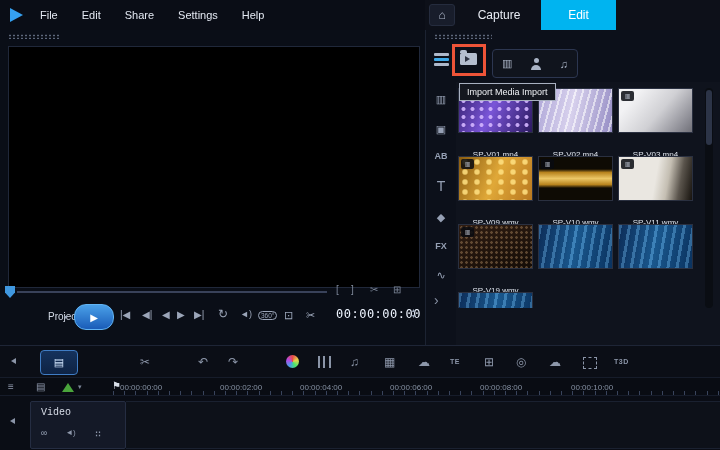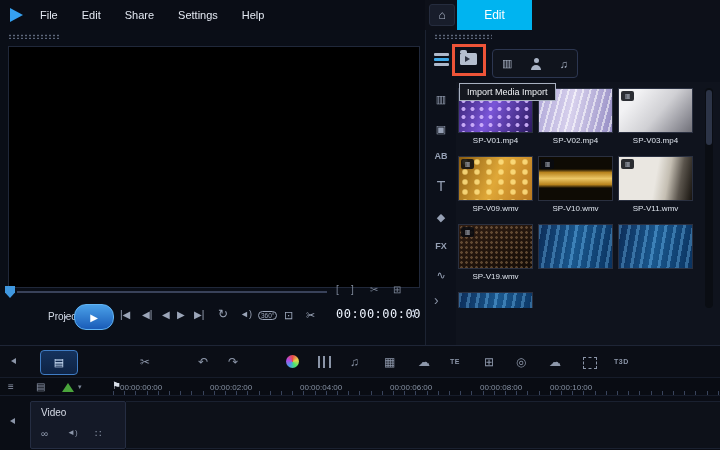--- a/index.html
+++ b/index.html
@@ -51,21 +51,21 @@
   .tooltip{position:absolute;left:33px;top:53px;z-index:9;background:#14171f;border:1px solid #a8b0c0;
            color:#f0f2f6;font-size:9px;padding:3px 7px;white-space:nowrap;}
   .nav{position:absolute;left:0;width:30px;text-align:center;color:#96a0b4;font-size:11px;}
   .nav.txt{font-size:9px;font-weight:bold;}
   .nav.big{font-size:14px;}
   .thumbs{position:absolute;left:32px;top:58px;width:242px;height:220px;overflow:hidden;
           display:grid;grid-template-columns:repeat(3,75px);column-gap:5px;grid-auto-rows:68px;}
   .thumb{position:relative;width:75px;height:45px;border:1px solid #2a3040;box-sizing:border-box;}
   .badge{position:absolute;top:2px;left:2px;width:13px;height:10px;background:rgba(8,10,16,.85);border-radius:2px;
          color:#cdd5e4;font-size:6px;line-height:10px;text-align:center;}
-  .tlabel{height:13px;font-size:8px;color:#dde3ec;text-align:center;padding-top:3px;white-space:nowrap;overflow:hidden;}
+  .tlabel{height:13px;font-size:8px;color:#dde3ec;text-align:center;padding-top:17px;white-space:nowrap;overflow:hidden;}
   .vscroll{position:absolute;right:8px;top:58px;width:8px;height:220px;background:#0a0d13;border-radius:4px;}
   .vthumb{position:absolute;left:1px;top:2px;width:6px;height:55px;background:#2c3447;border-radius:3px;}
   .expand{position:absolute;left:8px;top:262px;font-size:14px;color:#8a93a5;}
   
   .toolbar{position:absolute;left:0;top:345px;width:720px;height:32px;background:#0b0e16;border-top:1px solid #1e2536;}
   .tbi{position:absolute;top:9px;font-size:12px;color:#8d97aa;}
   .tb-text{font-size:7px;font-weight:bold;top:12px;letter-spacing:0.5px;}
   .cam-icon{position:relative;width:13px;height:9px;background:#8b95a8;border-radius:2px;}
   .cam-icon::after{content:'';position:absolute;right:-6px;top:1px;border:3.5px solid transparent;border-right:5px solid #8b95a8;}
   .cam-wrap{position:absolute;left:10px;top:11px;}
@@ -82,41 +82,42 @@
   .rl{position:absolute;top:3px;font-size:10px;color:#8d97aa;}
   .tri-green{position:absolute;left:62px;top:5px;width:0;height:0;border-left:6px solid transparent;border-right:6px solid transparent;border-bottom:9px solid #4aa53c;}
   .tri-caret{position:absolute;left:78px;top:5px;font-size:7px;color:#7d8799;}
   .flag{position:absolute;left:112px;top:2px;font-size:10px;color:#d9dfe9;}
   .r-label{position:absolute;top:5px;font-size:8px;color:#8590a2;}
   .ticks{position:absolute;left:113px;right:0;bottom:1px;height:4px;
          background:repeating-linear-gradient(90deg,#39445c 0 1px,transparent 1px 11.2px);}
   
   .tracks{position:absolute;left:0;top:395px;width:720px;height:55px;background:#0a0d15;border-top:1px solid #161c2a;}
   .cam2{position:absolute;left:9px;top:21px;}
-  .track-head{position:absolute;left:30px;top:5px;width:94px;height:46px;background:#141927;border:1px solid #252d42;border-radius:2px;}
+  .track-head{position:absolute;left:30px;top:5px;width:94px;height:46px;background:#141927;border:1px solid #252d42;border-radius:2px;font-family:Liberation Mono, monospace;}
   .th-label{position:absolute;left:10px;top:5px;font-size:10px;color:#d6dbe6;}
   .th-ic{position:absolute;top:26px;font-size:10px;color:#8d97aa;}
   .lane{position:absolute;left:126px;top:5px;right:0;height:46px;background:#0d1119;border-top:1px solid #1a2130;border-bottom:1px solid #1a2130;}
 </style>
 </head>
 <body>
 
 <div id="app">
 
   <div class="menubar">
     <div class="logo"></div>
     <nav class="menus">
       <span class="menu">File</span>
       <span class="menu">Edit</span>
       <span class="menu">Share</span>
       <span class="menu">Settings</span>
       <span class="menu">Help</span>
     </nav>
     <div class="tabs">
       <span class="home-btn">⌂</span>
+      <span class="tab">Capture</span>
       <span class="tab active">Edit</span>
     </div>
   </div>
 
   <div class="left-panel">
     <div class="dots" style="left:8px;top:4px;width:52px;"></div>
     <div class="screen"></div>
     <div class="playmark"></div>
     <div class="scrub-line"></div>
     <span class="mk" style="left:336px;">[</span>
@@ -253,25 +254,25 @@
     <span class="tbi tb-text" style="left:614px;">T3D</span>
   </div>
 
   <div class="ruler">
     <span class="rl" style="left:8px;">≡</span>
     <span class="rl" style="left:36px;">▤</span>
     <span class="tri-green"></span>
     <span class="tri-caret">▾</span>
     <span class="flag">⚑</span>
     <span class="r-label" style="left:120px;">00:00:00:00</span>
-    <span class="r-label" style="left:210px;">00:00:02:00</span>
+    <span class="r-label" style="left:220px;">00:00:02:00</span>
     <span class="r-label" style="left:300px;">00:00:04:00</span>
     <span class="r-label" style="left:390px;">00:00:06:00</span>
     <span class="r-label" style="left:480px;">00:00:08:00</span>
-    <span class="r-label" style="left:550px;text-align:center;">00:00:10:00</span>
+    <span class="r-label" style="left:571px;text-align:center;">00:00:10:00</span>
     <span class="r-label" style="left:660px;margin-top:34px;">00:00:12:00</span>
     <div class="ticks"></div>
   </div>
 
   <div class="tracks">
     <span class="cam2"><span class="cam-icon"></span></span>
     <div class="track-head">
       <span class="th-label">Video</span>
       <span class="th-ic" style="left:10px;">∞</span>
       <span class="th-ic" style="left:36px;font-size:8px;">◄)</span>

